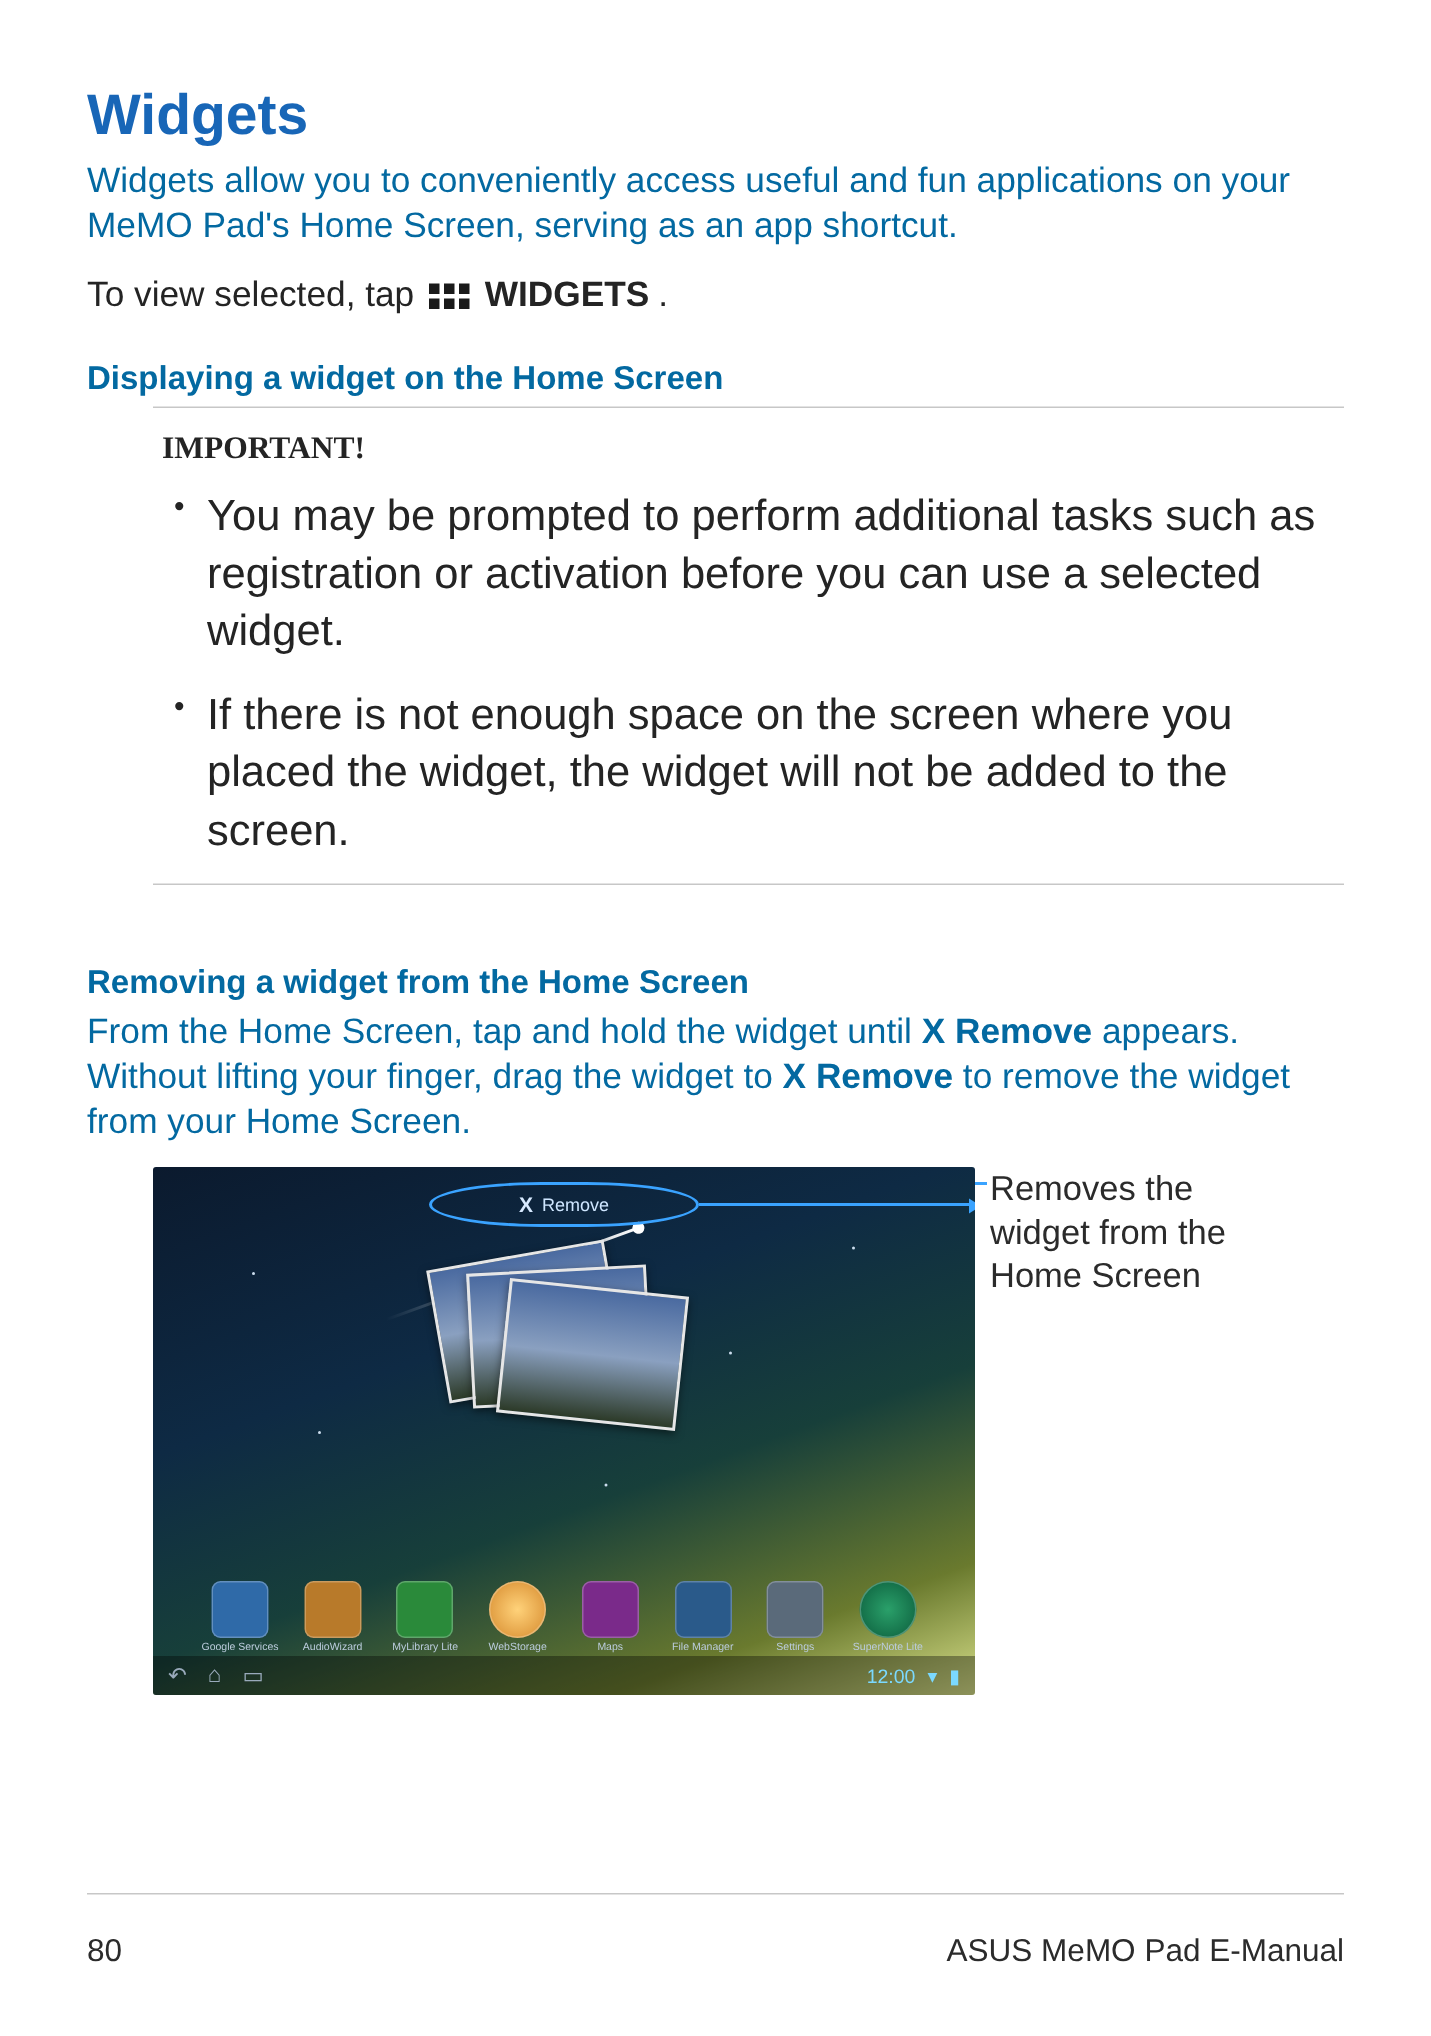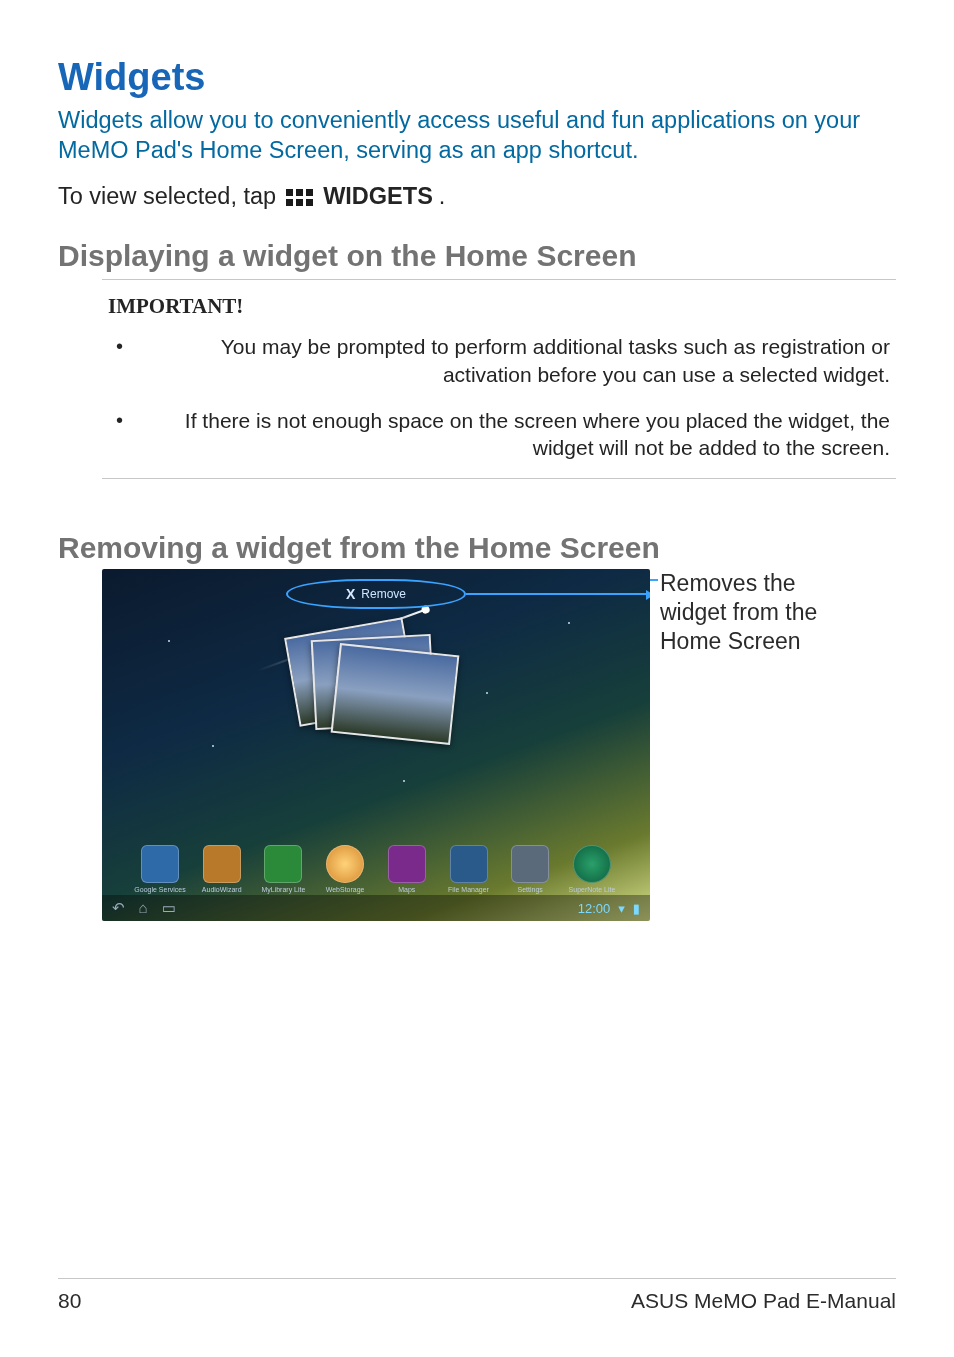--- a/index.html
+++ b/index.html
@@ -41,23 +41,23 @@
     grid-template-rows: repeat(2, 7px);
     gap: 3px 3px;
     margin: 0 4px;
     position: relative;
     top: 1px;
   }
   .apps-grid-icon span {
     width: 7px; height: 7px; background: #1a1a1a;
   }
   .h2 {
-    color: #737373;
+    color: #0369a1;
     font-weight: 700;
-    font-size: 30px;
+    font-size: 22px;
     margin-bottom: 4px;
   }
   .important-block {
     border-top: 1px solid #c7c7c7;
     border-bottom: 1px solid #c7c7c7;
     margin: 6px 0 30px 44px;
     padding: 14px 6px 16px 6px;
   }
   .important-label {
     font-weight: 700;
@@ -65,24 +65,23 @@
     margin-bottom: 14px;
     font-family: Liberation Serif, serif;
   }
   .important-block ul {
     list-style: none;
     padding-left: 4px;
   }
   .important-block li {
     position: relative;
     padding-left: 26px;
-    font-size: 21px;
+    font-size: 29px;
     line-height: 1.32;
     margin-bottom: 18px;
-    text-align: right;
   }
   .important-block li:last-child { margin-bottom: 0; }
   .important-block li::before {
     content: "•";
     position: absolute;
     left: 4px;
     top: 0;
     font-size: 20px;
   }
   .section-gap { height: 22px; }
@@ -204,21 +203,21 @@
     position:absolute;
     left:0; top:10px; width:8px; height:0;
     border-top:2px solid #3aa3ff;
   }
 
   .footer {
     position: absolute;
     bottom: 44px;
     left: 58px; right: 58px;
     border-top: 1px solid #c7c7c7;
-    padding-top: 10px;
+    padding-top: 26px;
     display: flex;
     justify-content: space-between;
     font-size: 21px;
     color: #2b2b2b;
   }
 </style>
 </head>
 <body>
 
 <div class="page">
@@ -247,20 +246,23 @@
     <div class="important-label">IMPORTANT!</div>
     <ul>
       <li>You may be prompted to perform additional tasks such as registration or activation before you can use a selected widget.</li>
       <li>If there is not enough space on the screen where you placed the widget, the widget will not be added to the screen.</li>
     </ul>
   </div>
 
   <div class="section-gap"></div>
 
   <div class="h2">Removing a widget from the Home Screen</div>
+  <div class="body-text">
+    <span>From the Home Screen, tap and hold the widget until </span><b>X Remove</b><span> appears. Without lifting your finger, drag the widget to </span><b>X Remove</b><span> to remove the widget from your Home Screen.</span>
+  </div>
 
   <div class="figure-wrap">
     <div class="screenshot">
       <div class="star" style="top:20%;left:12%"></div>
       <div class="star" style="top:35%;left:70%"></div>
       <div class="star" style="top:50%;left:20%"></div>
       <div class="star" style="top:15%;left:85%"></div>
       <div class="star" style="top:60%;left:55%"></div>
       <div class="comet"></div>
 

